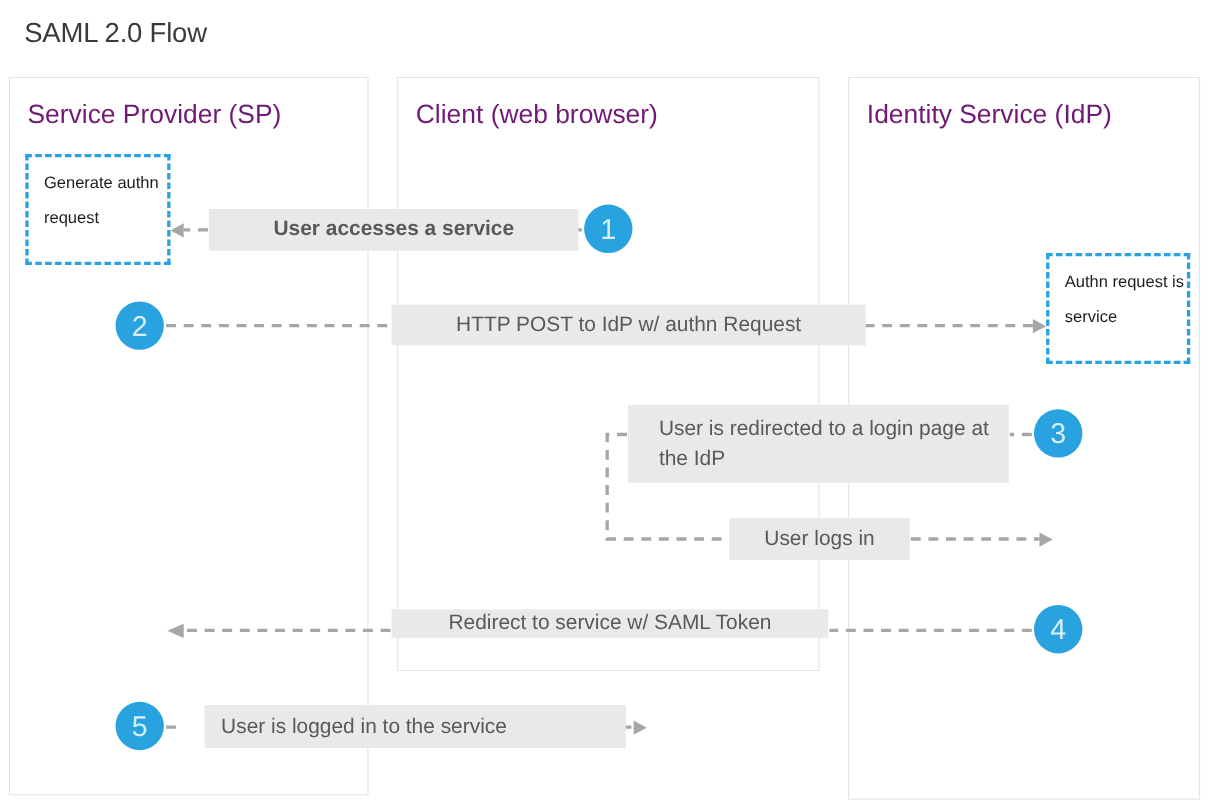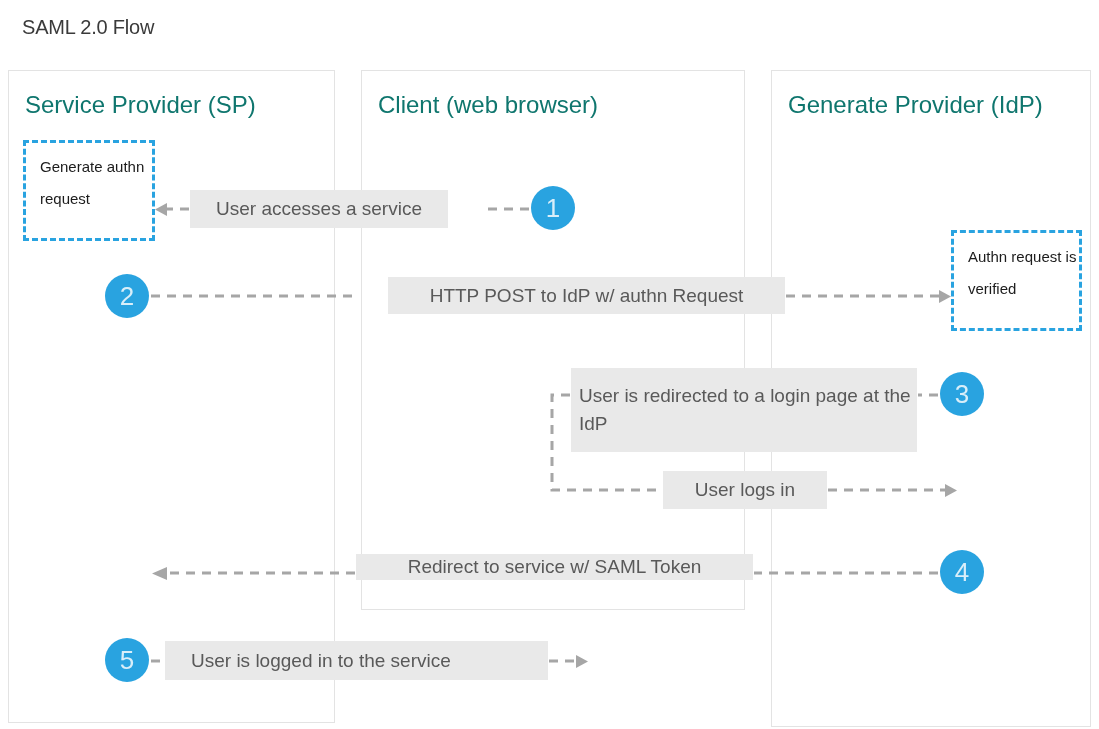--- a/index.html
+++ b/index.html
@@ -15,41 +15,41 @@
     font-family: "Liberation Sans", sans-serif;
     color: #3c3c3c;
     -webkit-font-smoothing: antialiased;
   }
 
   
   #page-title {
     position: absolute;
     left: 22px;
     top: 16px;
-    font-size: 20px;
+    font-size: 25px;
     font-weight: 400;
     color: #3a3a3a;
     letter-spacing: -0.2px;
     white-space: nowrap;
   }
 
   
   .lane {
     position: absolute;
     box-sizing: border-box;
     border: 1.5px solid #e3e3e3;
     background: #ffffff;
   }
   .lane-title {
     position: absolute;
     top: 20px;
     left: 16px;
     font-size: 24px;
     font-weight: 400;
-    color: #0f766e;
+    color: #701a75;
     white-space: nowrap;
   }
 
   #lane-sp   { left: 8px;   top: 70px; width: 327px; height: 653px; }
   #lane-client { left: 361px; top: 70px; width: 384px; height: 540px; }
   #lane-idp  { left: 771px; top: 70px; width: 320px; height: 657px; }
 
   
   .dashed-box {
     position: absolute;
@@ -72,26 +72,26 @@
     box-sizing: border-box;
     background: #e9e9e9;
     color: #595959;
     font-size: 19px;
     z-index: 5;
     display: flex;
     align-items: center;
   }
   .msg-box .msg-text { width: 100%; }
   .msg-center { justify-content: center; text-align: center; }
-  .msg-left   { justify-content: flex-start; padding-left: 26px; }
-
-  #msg-access-service  { left: 190px; top: 190px; width: 258px; height: 38px; }
-  #msg-http-post       { left: 356px; top: 277px; width: 397px; height: 37px; margin-left: 32px; }
-  #msg-redirect-login  { left: 571px; top: 368px; width: 346px; height: 84px;
-                         line-height: 28px; padding-left: 8px; align-items: center; }
+  .msg-left   { justify-content: flex-start; padding-left: 15px; margin-left: 21px; }
+
+  #msg-access-service  { left: 190px; top: 190px; width: 336px; height: 38px; font-weight: bold; }
+  #msg-http-post       { left: 356px; top: 277px; width: 431px; height: 37px; }
+  #msg-redirect-login  { left: 571px; top: 368px; width: 346px; height: 71px;
+                         line-height: 28px; padding-left: 28px; align-items: center; }
   #msg-user-logs-in    { left: 663px; top: 471px; width: 164px; height: 38px; }
   #msg-redirect-token  { left: 356px; top: 554px; width: 397px; height: 26px; }
   #msg-logged-in       { left: 165px; top: 641px; width: 383px; height: 39px; }
 
   
   .step-circle {
     position: absolute;
     width: 44px;
     height: 44px;
     border-radius: 50%;
@@ -133,21 +133,21 @@
 
 <div class="lane" id="lane-sp">
   <div class="lane-title">Service Provider (SP)</div>
 </div>
 
 <div class="lane" id="lane-client">
   <div class="lane-title">Client (web browser)</div>
 </div>
 
 <div class="lane" id="lane-idp">
-  <div class="lane-title">Generate Provider (IdP)</div>
+  <div class="lane-title">Identity Service (IdP)</div>
 </div>
 
 <svg id="connectors" viewBox="0 0 1099 729" xmlns="http://www.w3.org/2000/svg">
 
   <path class="conn" d="M 529 209 L 487 209"></path>
   <path class="conn" d="M 189 209 L 167 209"></path>
   <polygon class="conn-head" points="167,203 155,209.5 167,216"></polygon>
 
   <path class="conn" d="M 151 296 L 355 296"></path>
   <path class="conn" d="M 754 296 L 939 296"></path>
@@ -164,21 +164,21 @@
   <path class="conn" d="M 355 573 L 167 573"></path>
   <polygon class="conn-head" points="167,567 152,573.5 167,580"></polygon>
 
   <path class="conn" d="M 151 661 L 164 661"></path>
   <path class="conn" d="M 549 661 L 576 661"></path>
   <polygon class="conn-head" points="576,655 588,661.5 576,668"></polygon>
 </svg>
 
 <div class="dashed-box" id="box-generate-authn">Generate authn request</div>
 
-<div class="dashed-box" id="box-authn-verified">Authn request is verified</div>
+<div class="dashed-box" id="box-authn-verified">Authn request is service</div>
 
 <div class="msg-box msg-center" id="msg-access-service">
   <span class="msg-text">User accesses a service</span>
 </div>
 
 <div class="msg-box msg-center" id="msg-http-post">
   <span class="msg-text">HTTP POST to IdP w/ authn Request</span>
 </div>
 
 <div class="msg-box" id="msg-redirect-login">

